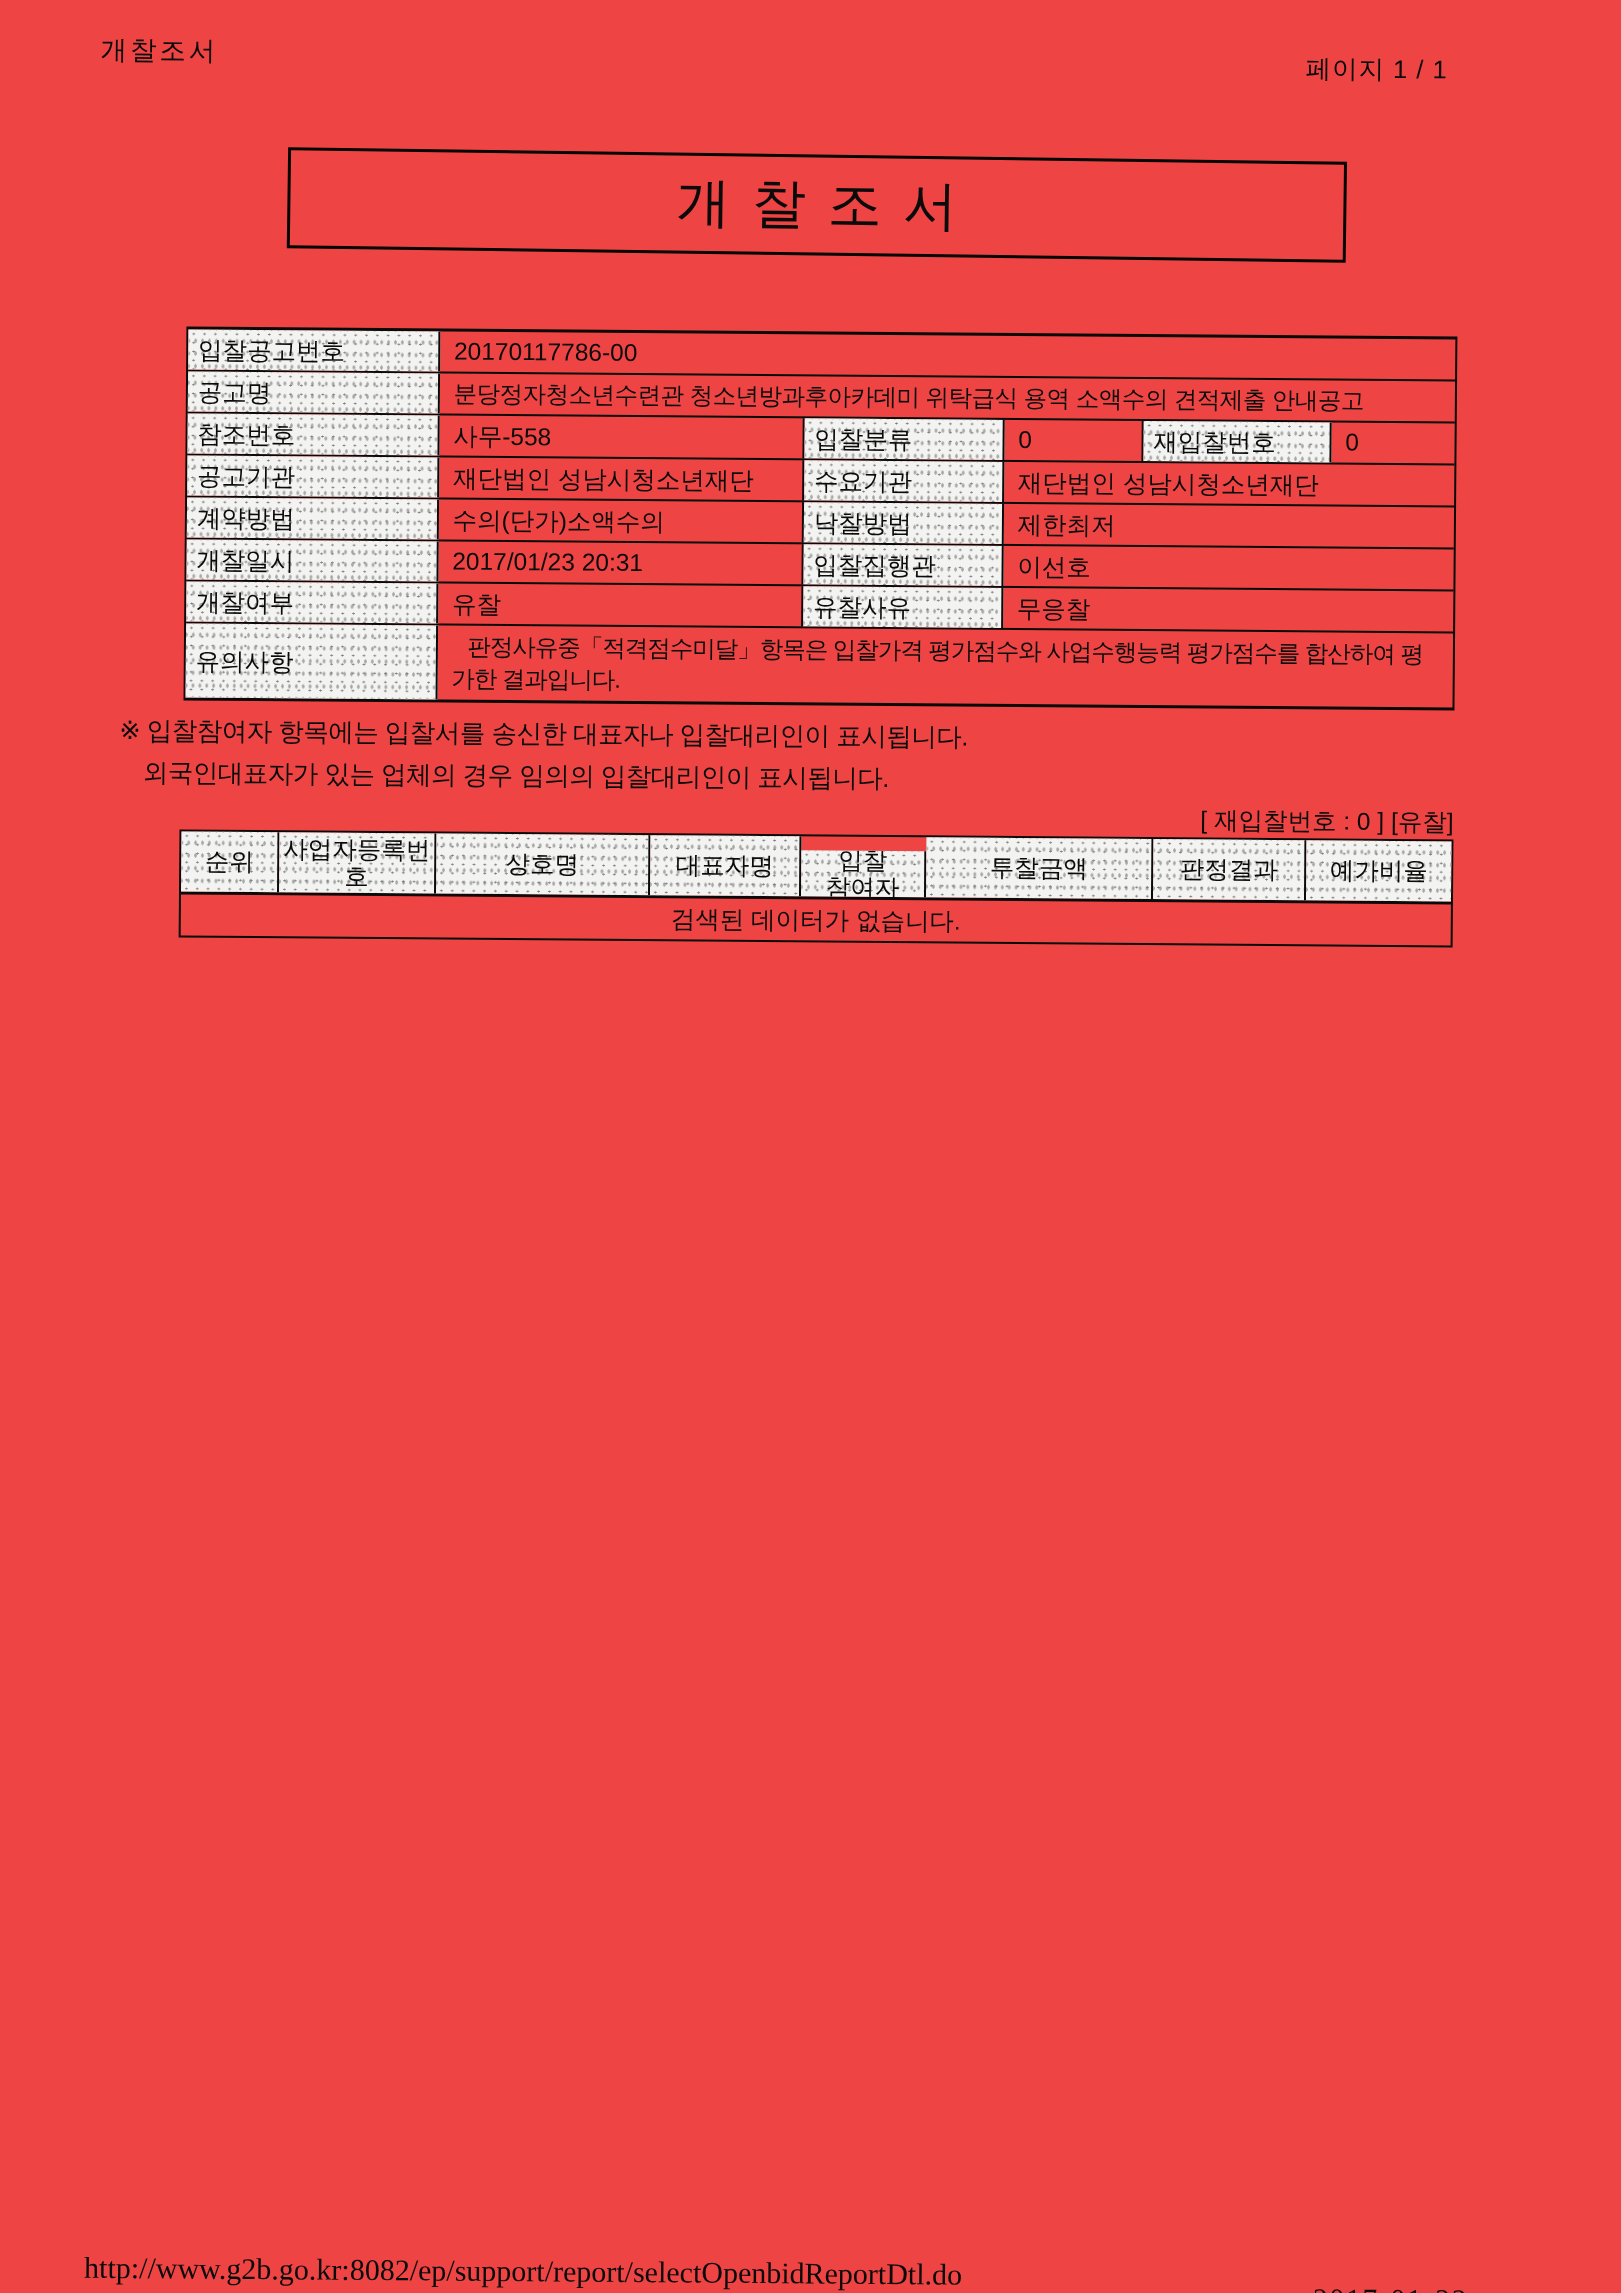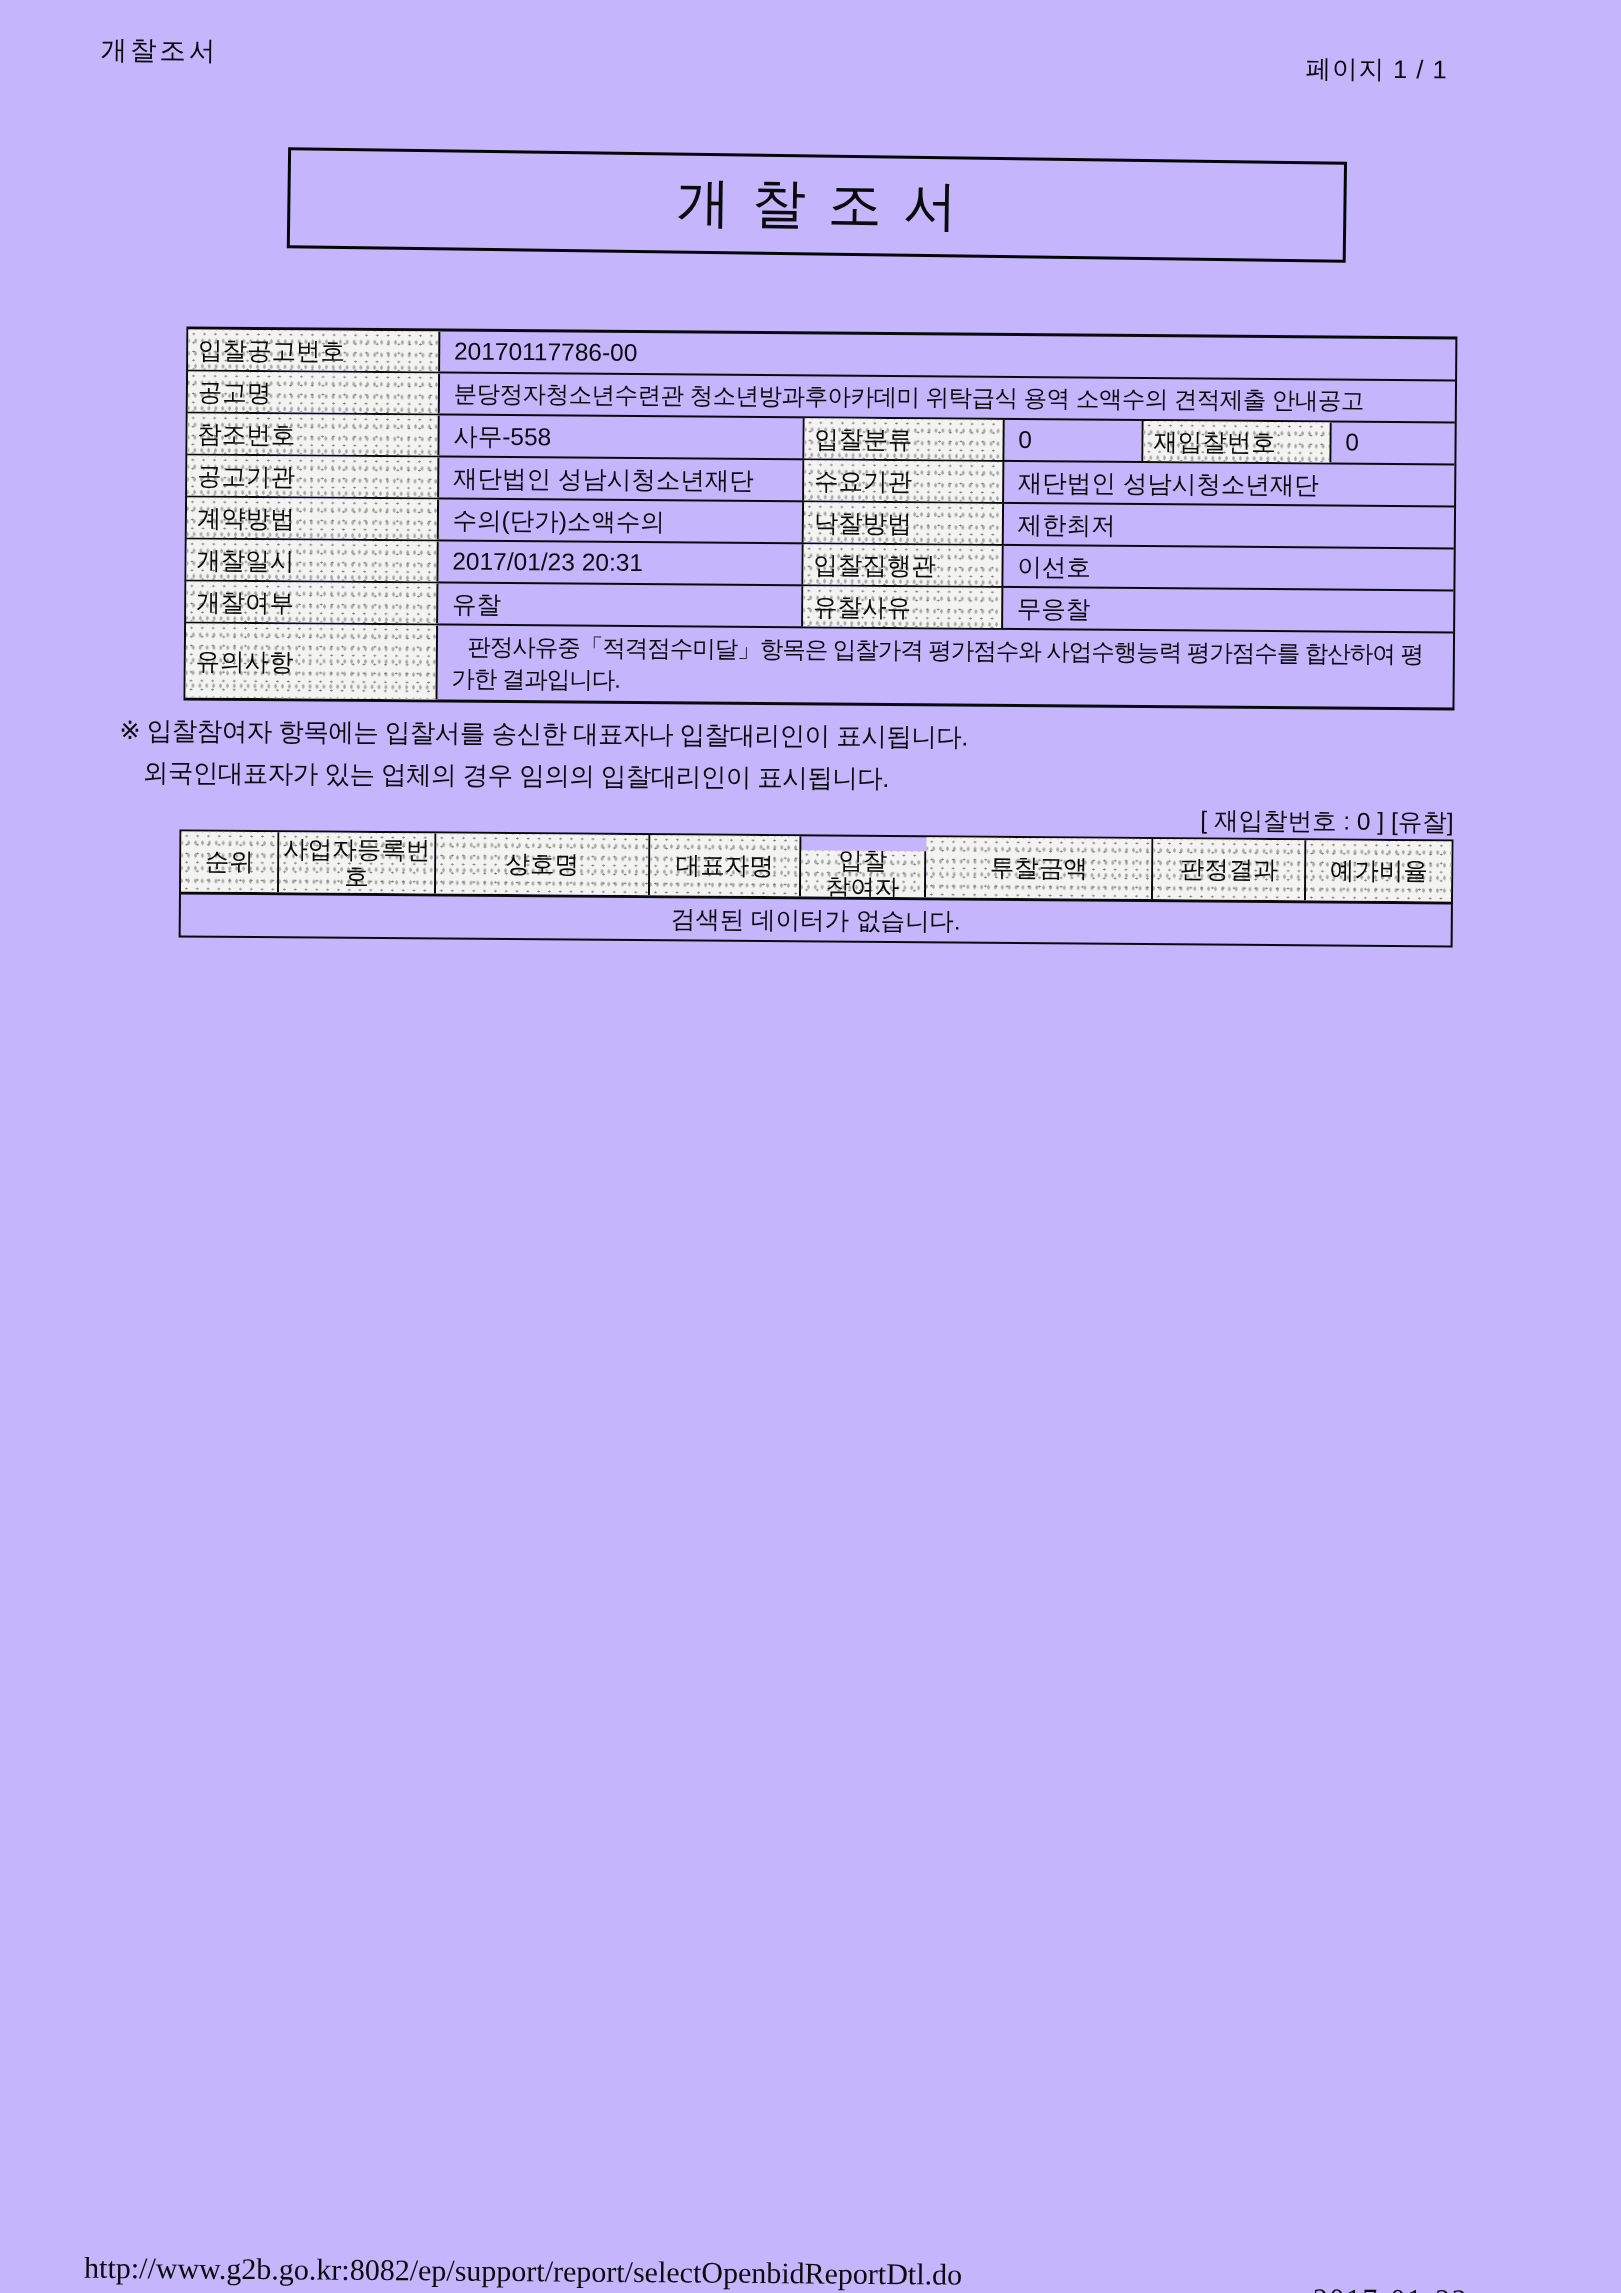--- a/index.html
+++ b/index.html
@@ -1,17 +1,17 @@
 <!DOCTYPE html>
 <html><head>
 <meta charset="utf-8">
 <style>
   html,body{margin:0;padding:0;background:#888;}
   .page{
-    position:relative;width:1621px;height:2294px;background:#c4b5fd;
+    position:relative;width:1621px;height:2294px;background:#ef4444;
     overflow:hidden;margin:0 auto;
     font-family:"Liberation Sans","DejaVu Sans",sans-serif;
     color:#0b0b0b;
   }
   .rot{position:absolute;inset:0;transform:rotate(0.45deg);transform-origin:0 0;}
 
   
   .doc-type{position:absolute;left:101px;top:31px;font-size:26.5px;letter-spacing:2.9px;}
   .page-label{position:absolute;left:1306px;top:41px;font-size:25.5px;letter-spacing:1px;}
 

